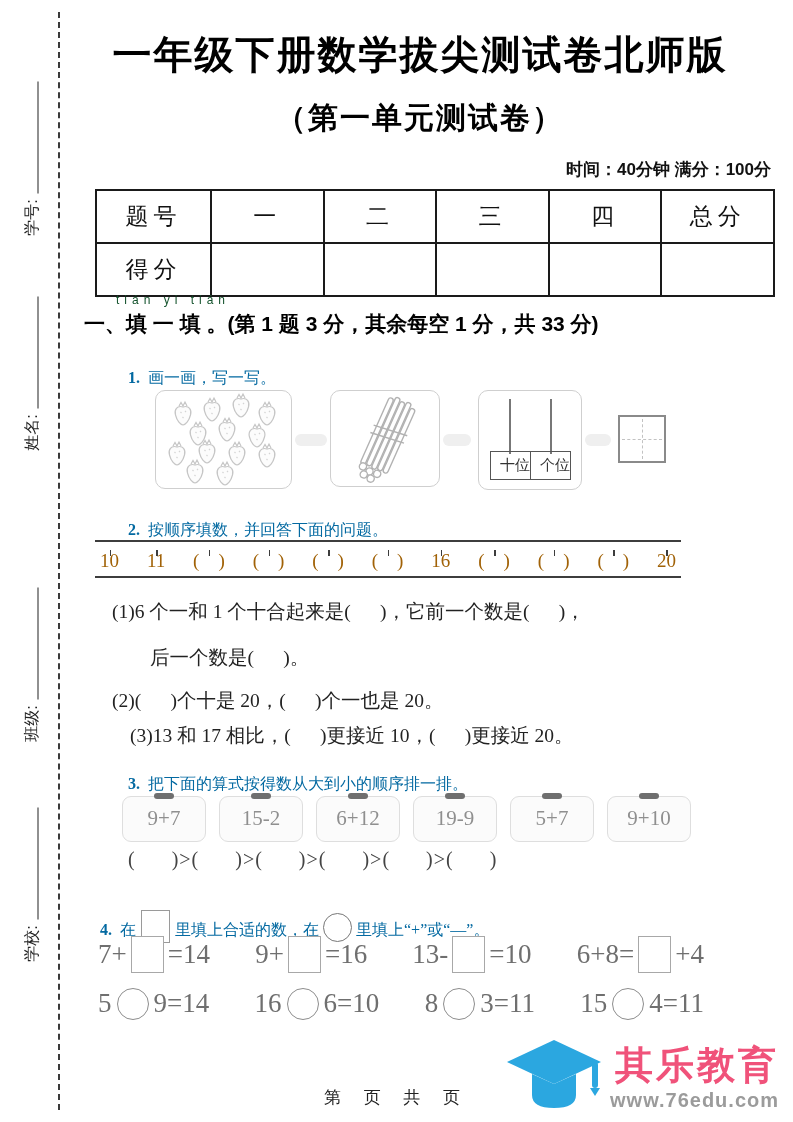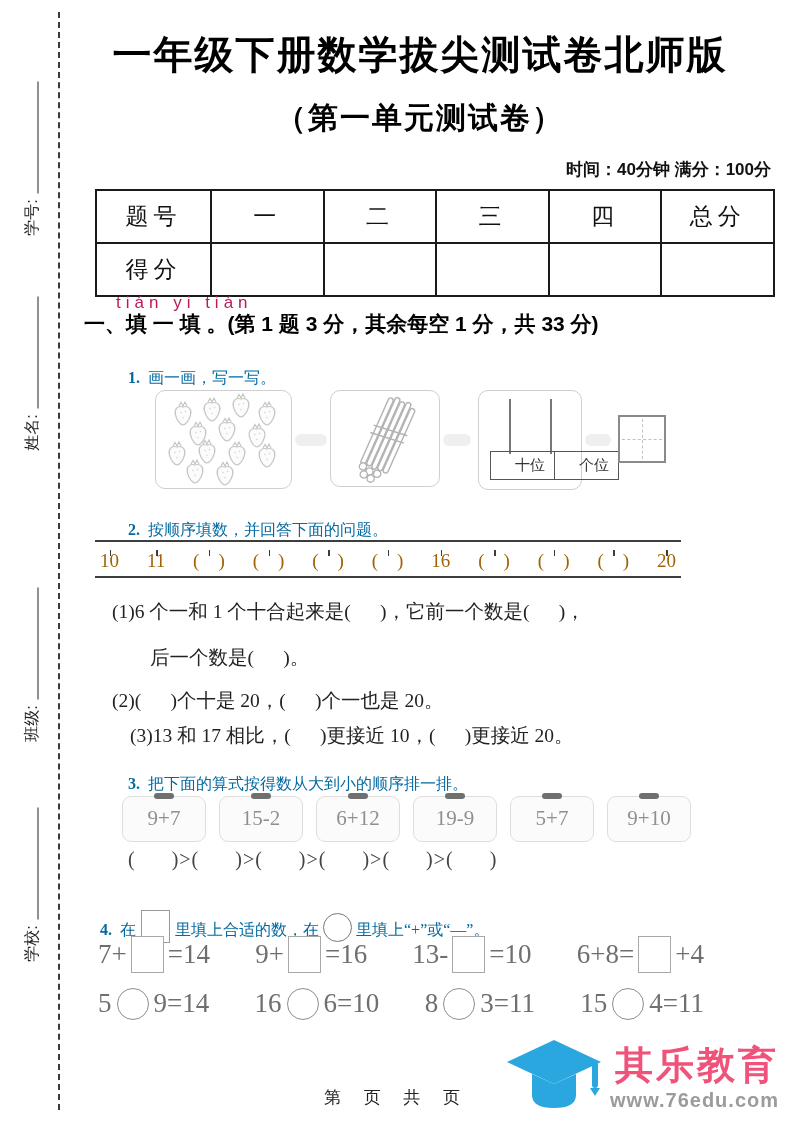--- a/index.html
+++ b/index.html
@@ -26,39 +26,39 @@
   .meta { position:absolute; right:22px; top:158px;
     font-family:"Liberation Sans", sans-serif; font-weight:700; font-size:17px; color:#111; }
 
   
   table.score { position:absolute; left:95px; top:189px; width:680px; border-collapse:collapse; table-layout:fixed;padding-left:40px; }
   table.score td { border:2.5px solid #1a1a1a; height:49px; text-align:center;
     font-family:"Liberation Sans", sans-serif; font-size:23px; letter-spacing:5px; color:#111; }
   table.score td.first { width:111px; }
 
   
-  .pinyin { position:absolute; left:116px; top:293px; font-size:17px; color:#be185d;
+  .pinyin { position:absolute; left:116px; top:293px; font-size:12px; color:#14532d;
     font-family:"Liberation Sans", sans-serif; letter-spacing:5px; }
   .heading { position:absolute; left:84px; top:310px;
     font-family:"Liberation Sans", sans-serif; font-weight:700; font-size:21px; color:#000; }
 
   .qnum { font-weight:700; margin-right:8px; }
   .qline { position:absolute; font-size:16px; color:#0369a1; white-space:pre; }
 
   
   .q1-figs { position:absolute; left:155px; top:388px; width:530px; height:100px; }
   .fig-box { position:absolute; border:1.5px solid #cfcfcf; border-radius:10px; background:#fff; }
   .fade-arrow { position:absolute; height:12px; background:#efefef; border-radius:6px; }
   .grid-box { position:absolute; left:463px; top:27px; width:44px; height:44px; border:2px solid #8a8a8a; }
   .grid-box::before { content:""; position:absolute; left:50%; top:2px; bottom:2px; border-left:1px dashed #c2c2c2; }
   .grid-box::after  { content:""; position:absolute; top:50%; left:2px; right:2px; border-top:1px dashed #c2c2c2; }
   .pv-rod { position:absolute; width:2px; background:#777; }
   .pv-table { position:absolute; left:11px; bottom:9px; display:flex; }
-  .pv-cell { width:39px; height:27px; border:1.5px solid #555; text-align:left; line-height:27px;
-    font-size:15px; color:#333;padding-left:24px; }
+  .pv-cell { width:39px; height:27px; border:1.5px solid #555; text-align:right; line-height:27px;
+    font-size:15px; color:#333; }
   .pv-cell + .pv-cell { border-left:none; }
 
   
   .numline { position:absolute; left:95px; top:540px; width:586px; height:38px;
     border-top:2px solid #3d3d3d; border-bottom:2px solid #3d3d3d;
     display:flex; justify-content:space-between; align-items:flex-end; padding:0 4px; box-sizing:border-box; }
   .nl-cell { position:relative; font-size:19px; color:#a16207; white-space:pre; padding:0 1px 4px 1px; }
   .nl-cell::before { content:""; position:absolute; top:-0px; left:50%; width:1.5px; height:6px; background:#3d3d3d; }
   .subline { position:absolute; font-size:19.5px; color:#222; white-space:pre; }
 

